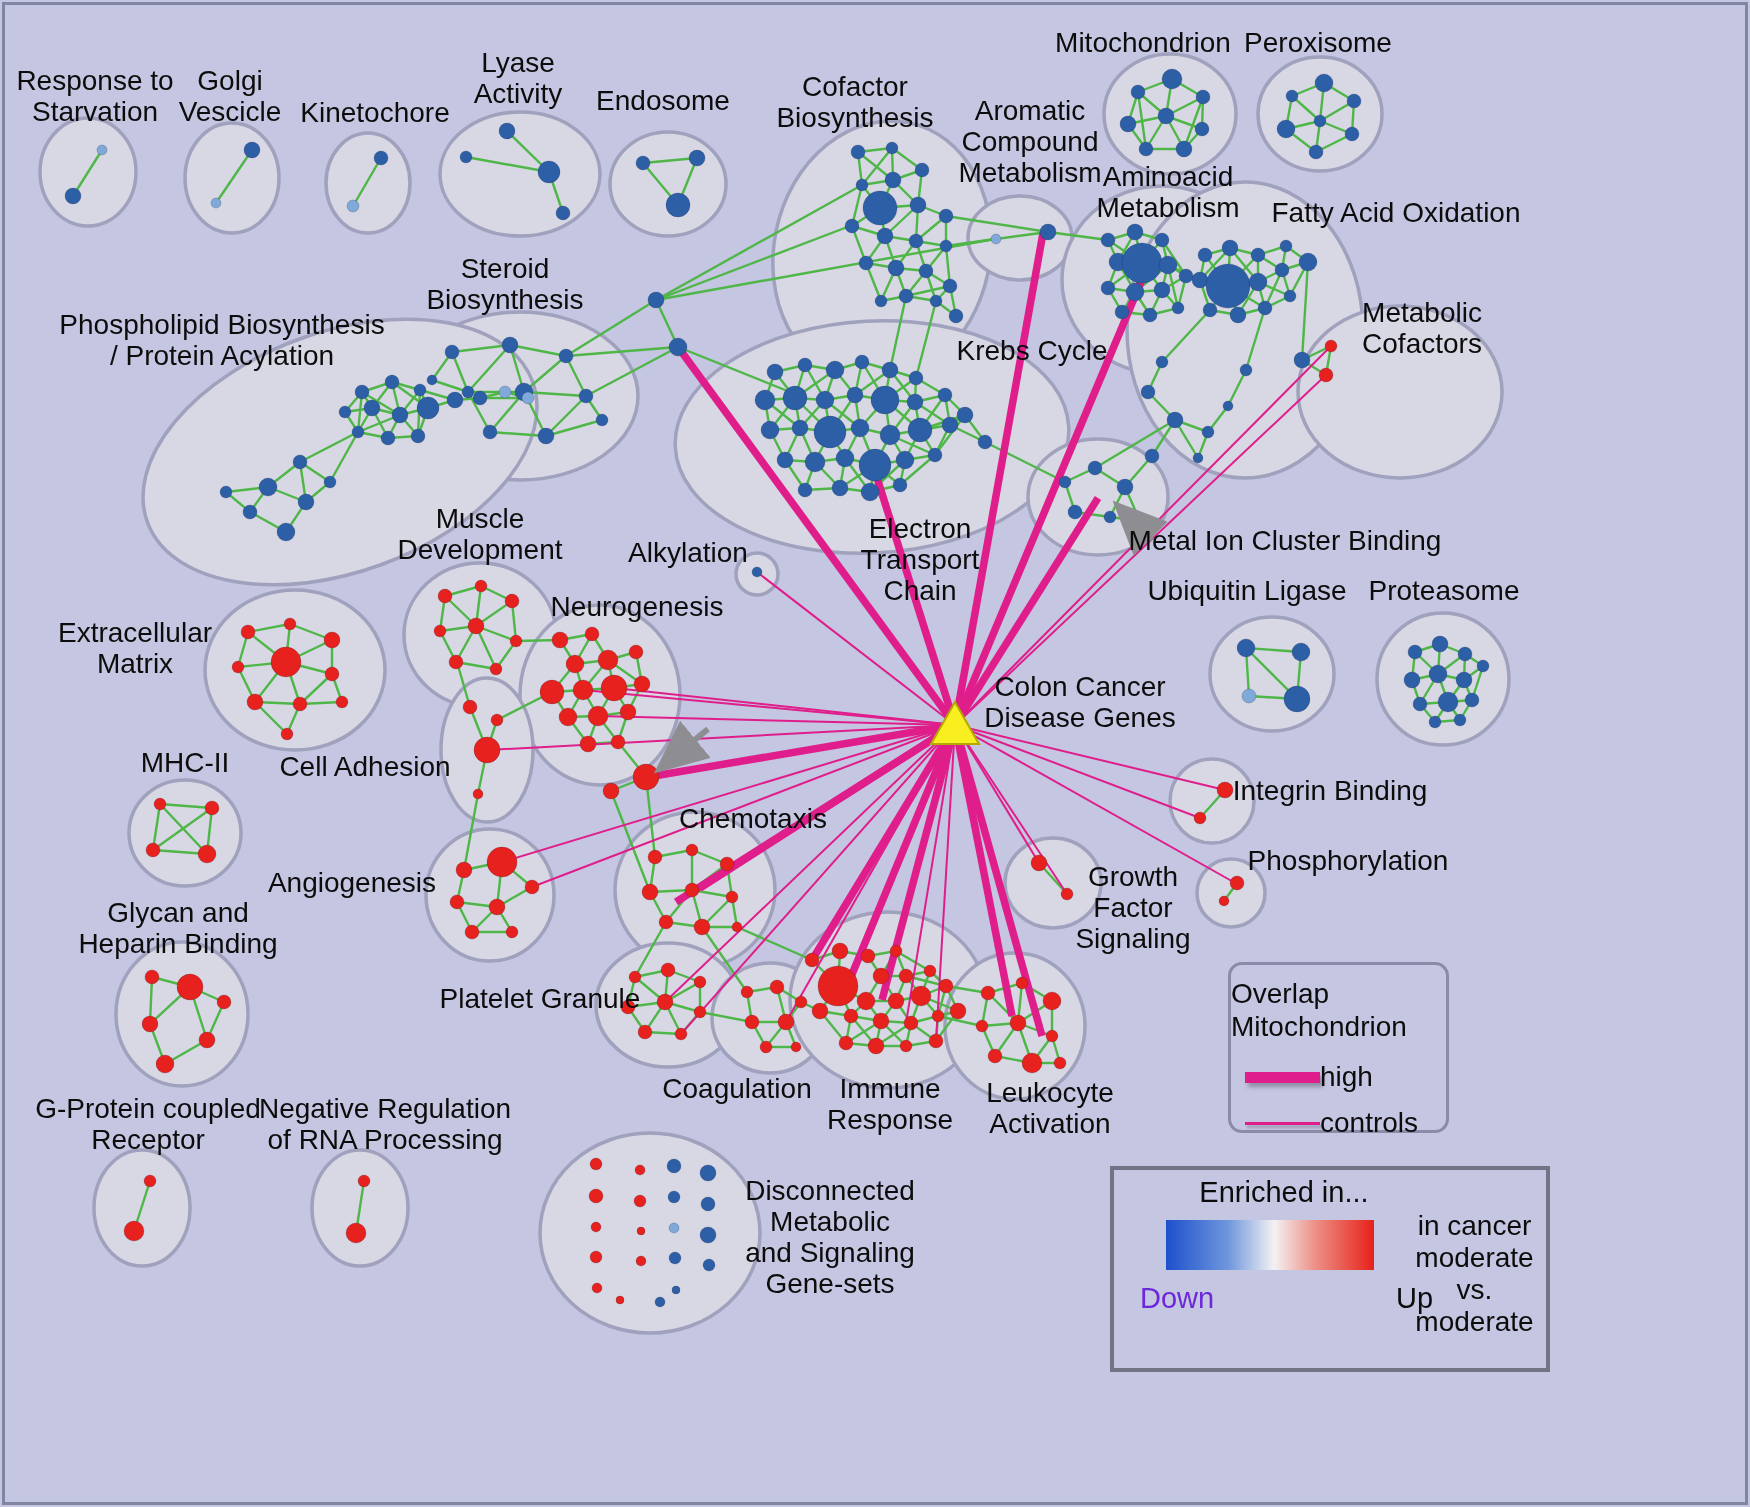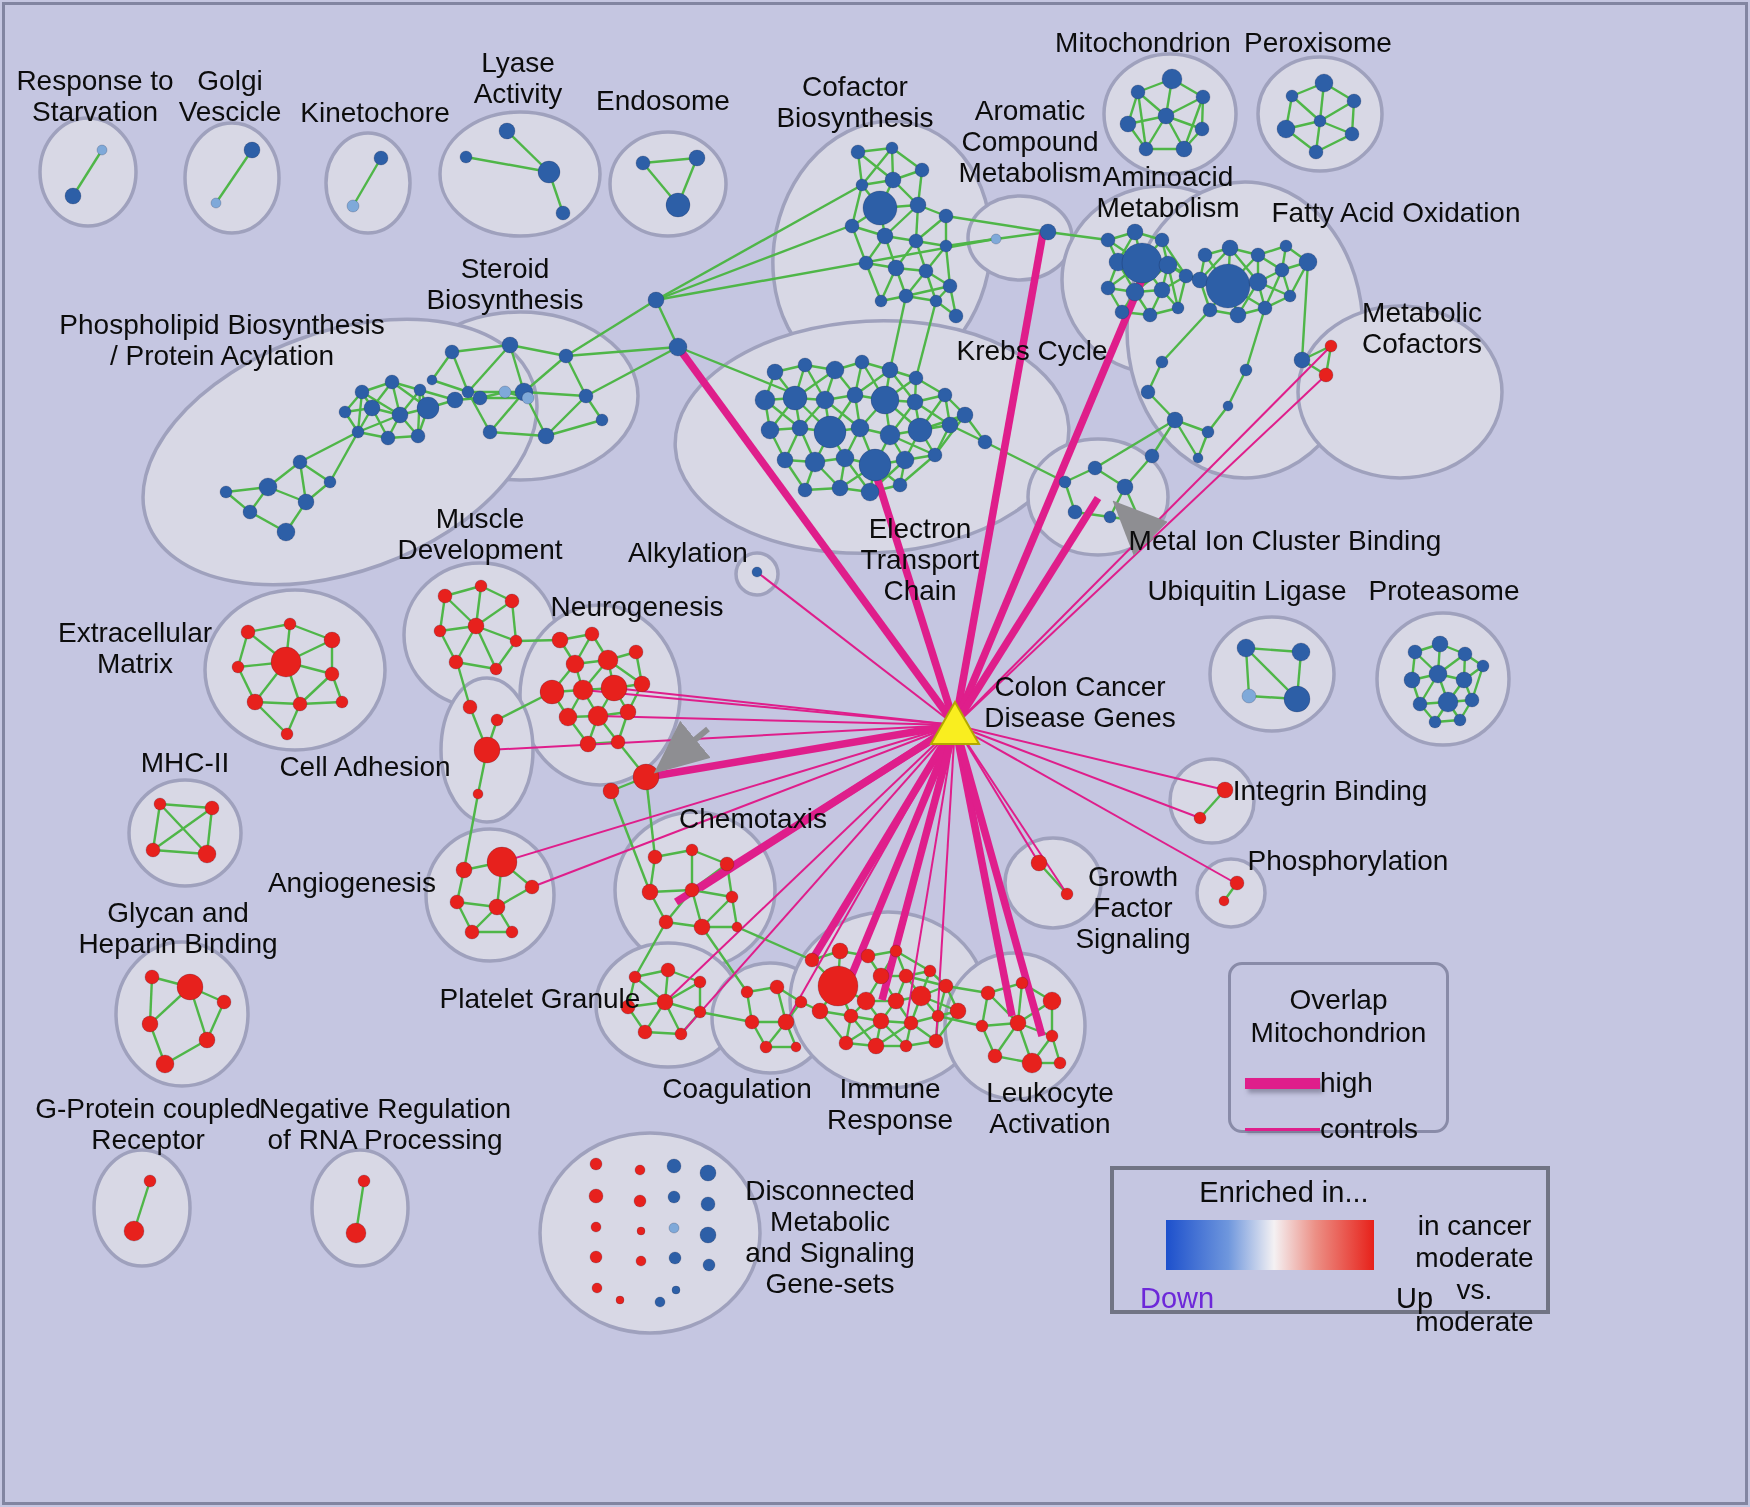--- a/index.html
+++ b/index.html
@@ -9,28 +9,28 @@
     font-family:"Liberation Sans",sans-serif;overflow:hidden;
   }
   .frame{position:absolute;inset:2px;border:3px solid #8285a1;pointer-events:none;}
   svg{position:absolute;left:0;top:0;}
   svg text{font-family:"Liberation Sans",sans-serif;font-size:28px;fill:#0c0c0c;}
   
   .legend-overlap{
     position:absolute;left:1228px;top:962px;width:221px;height:171px;
     border:3px solid #898ba8;border-radius:14px;box-sizing:border-box;
   }
-  .lo-title{text-align:center;font-size:28px;line-height:33px;margin-top:18px;color:#0c0c0c;}
+  .lo-title{font-size:28px;line-height:33px;margin-top:12px;color:#0c0c0c;}
   .lo-row{display:flex;align-items:center;margin:14px 0 0 14px;gap:0;font-size:28px;color:#0c0c0c;}
   .lo-row.first{margin-top:18px;}
   .line-high{width:75px;height:11px;background:#df1e8b;box-shadow:3px 4px 4px rgba(96,96,120,0.55);flex:none;}
   .line-moderate{width:75px;height:3px;background:#df1e8b;box-shadow:2px 3px 3px rgba(96,96,120,0.4);flex:none;}
   
   .legend-enriched{
-    position:absolute;left:1110px;top:1166px;width:440px;height:148px;
+    position:absolute;left:1110px;top:1166px;width:440px;height:206px;
     border:4px solid #717484;box-sizing:border-box;
   }
   .le-title{position:absolute;left:50px;top:6px;width:240px;text-align:center;font-size:29px;color:#0c0c0c;}
   .le-bar{position:absolute;left:52px;top:50px;width:208px;height:50px;
     background:linear-gradient(90deg,#1d50cc 0%,#6f97dd 30%,#f4f1f3 52%,#ec8f85 72%,#e7211a 100%);}
   .le-down{position:absolute;left:26px;top:112px;font-size:29px;color:#6d28d9;}
   .le-up{position:absolute;left:238px;top:112px;font-size:29px;color:#0c0c0c;margin-left:44px;}
   .le-side{position:absolute;left:288px;top:40px;width:145px;text-align:center;font-size:28px;line-height:32px;color:#0c0c0c;}
 </style>
 </head>

